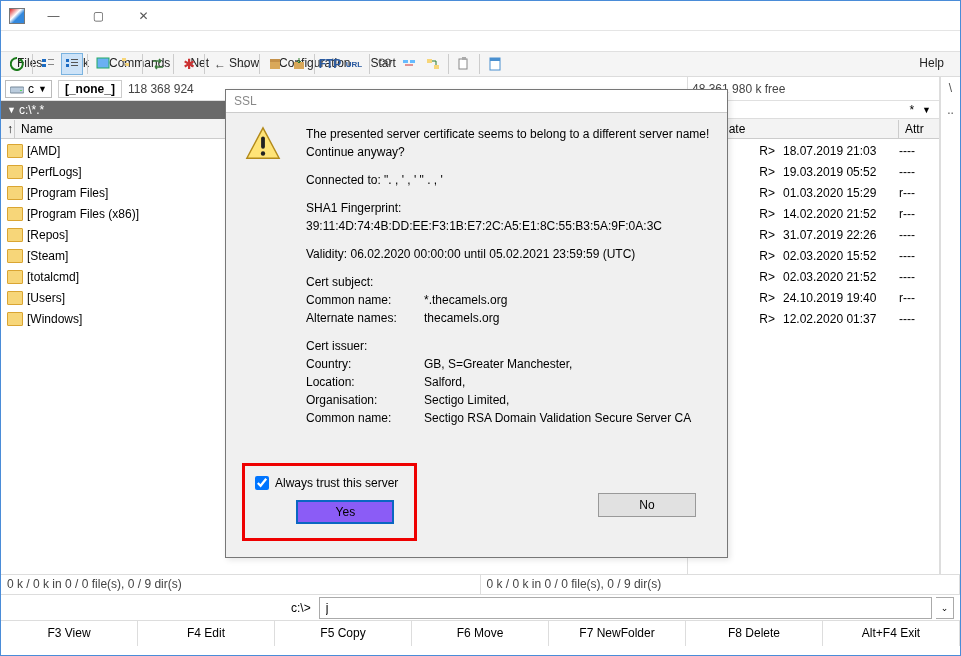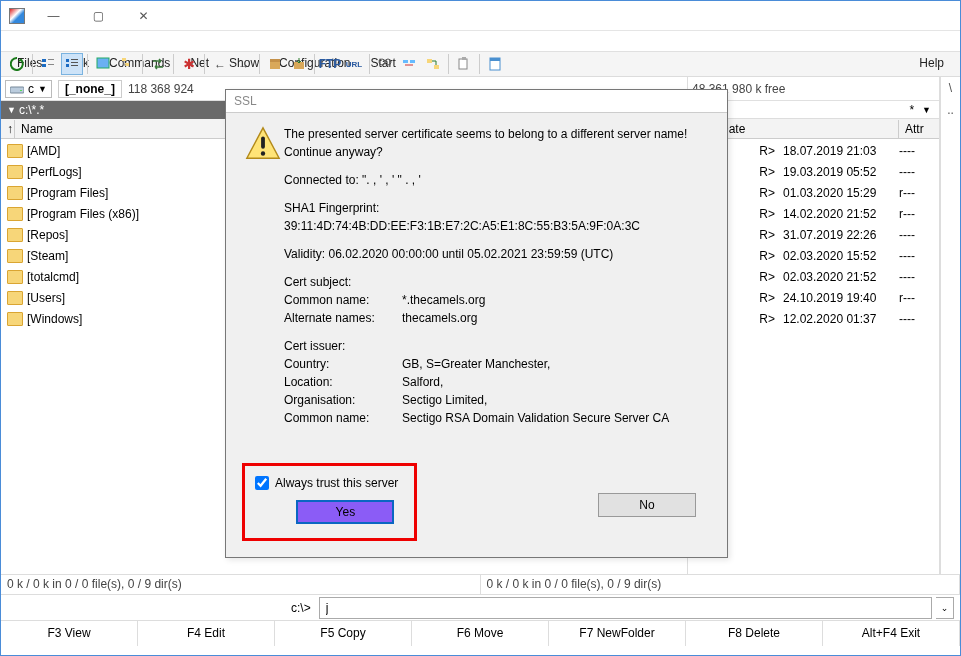--- a/index.html
+++ b/index.html
@@ -53,21 +53,21 @@
 .cmdline .prompt { padding-right: 4px; }
 .cmdline input { flex: 1; border: 1px solid #aaa; padding: 2px 6px; height: 22px; font-size: 12px; }
 .cmdline .dd { width: 18px; text-align:center; border:1px solid #aaa; border-left:none; height:22px; line-height:20px;}
 
 .fkeys { display: flex; height: 26px; border-top: 1px solid #ddd; }
 .fkeys .fk { flex: 1; text-align: center; padding: 5px 0; border-right: 1px solid #ddd; cursor: default; }
 
 
 .dialog { position: absolute; left: 224px; top: 88px; width: 503px; background: #f0f0f0; border: 1px solid #777; box-shadow: 2px 2px 6px rgba(0,0,0,0.1); z-index: 50; }
 .dtitle { background: #fff; padding: 4px 8px; border-bottom: 1px solid #ccc; color:#888; }
-.dbody { padding: 12px 16px 16px 18px; display: flex; gap: 2px; }
+.dbody { padding: 12px 16px 16px 18px; display: flex; gap: 24px; }
 .warnicon { width: 38px; height: 38px; flex-shrink: 0; }
 .dtext { flex: 1; color: #000; line-height: 1.5; }
 .dtext .grp { margin-bottom: 10px; }
 .kv { display: flex; }
 .kv .k { width: 118px; }
 .dfoot { padding: 10px 16px 16px; position: relative; }
 .redbox { border: 3px solid #e00; padding: 10px 16px 14px 10px; display: inline-block; }
 .chk { display: flex; align-items: center; gap: 6px; margin-bottom: 10px; }
 .chk input { width: 14px; height: 14px; }
 .dbtn { width: 98px; height: 24px; background: #e1e1e1; border: 1px solid #999; cursor: default; }

